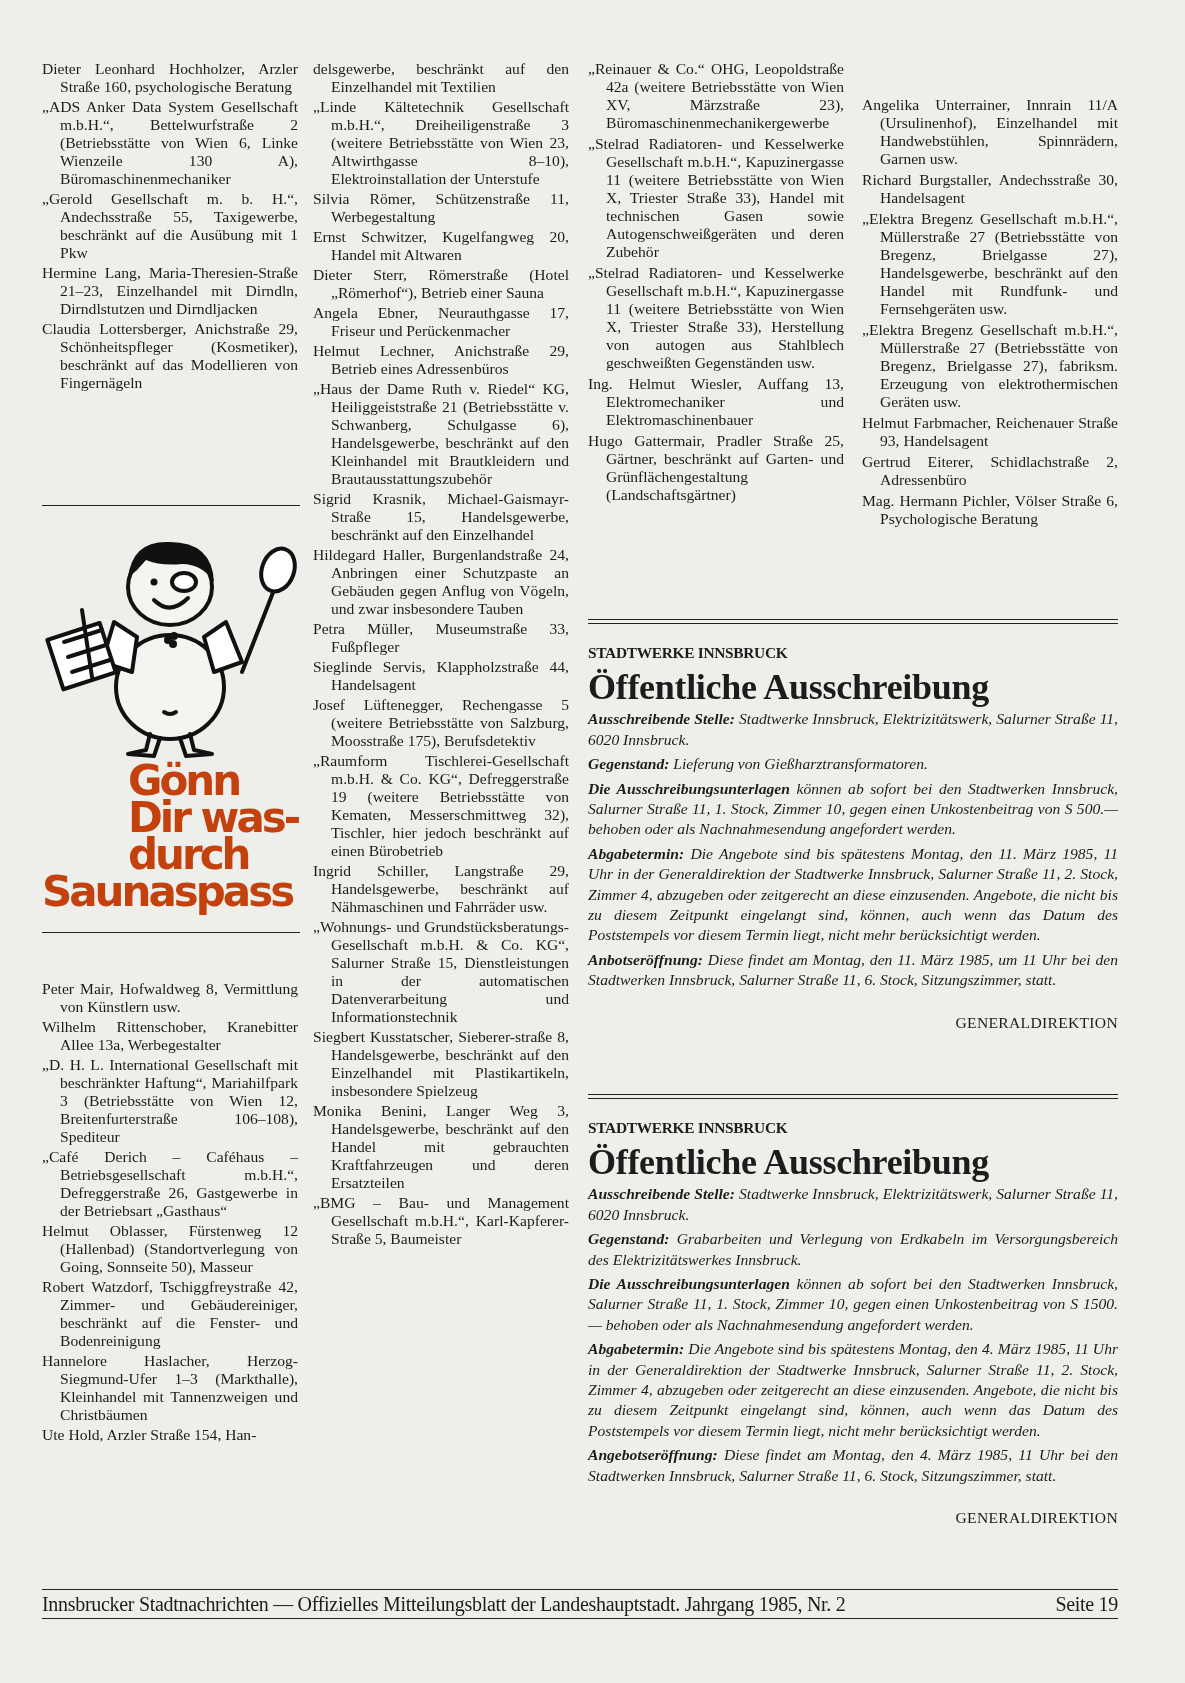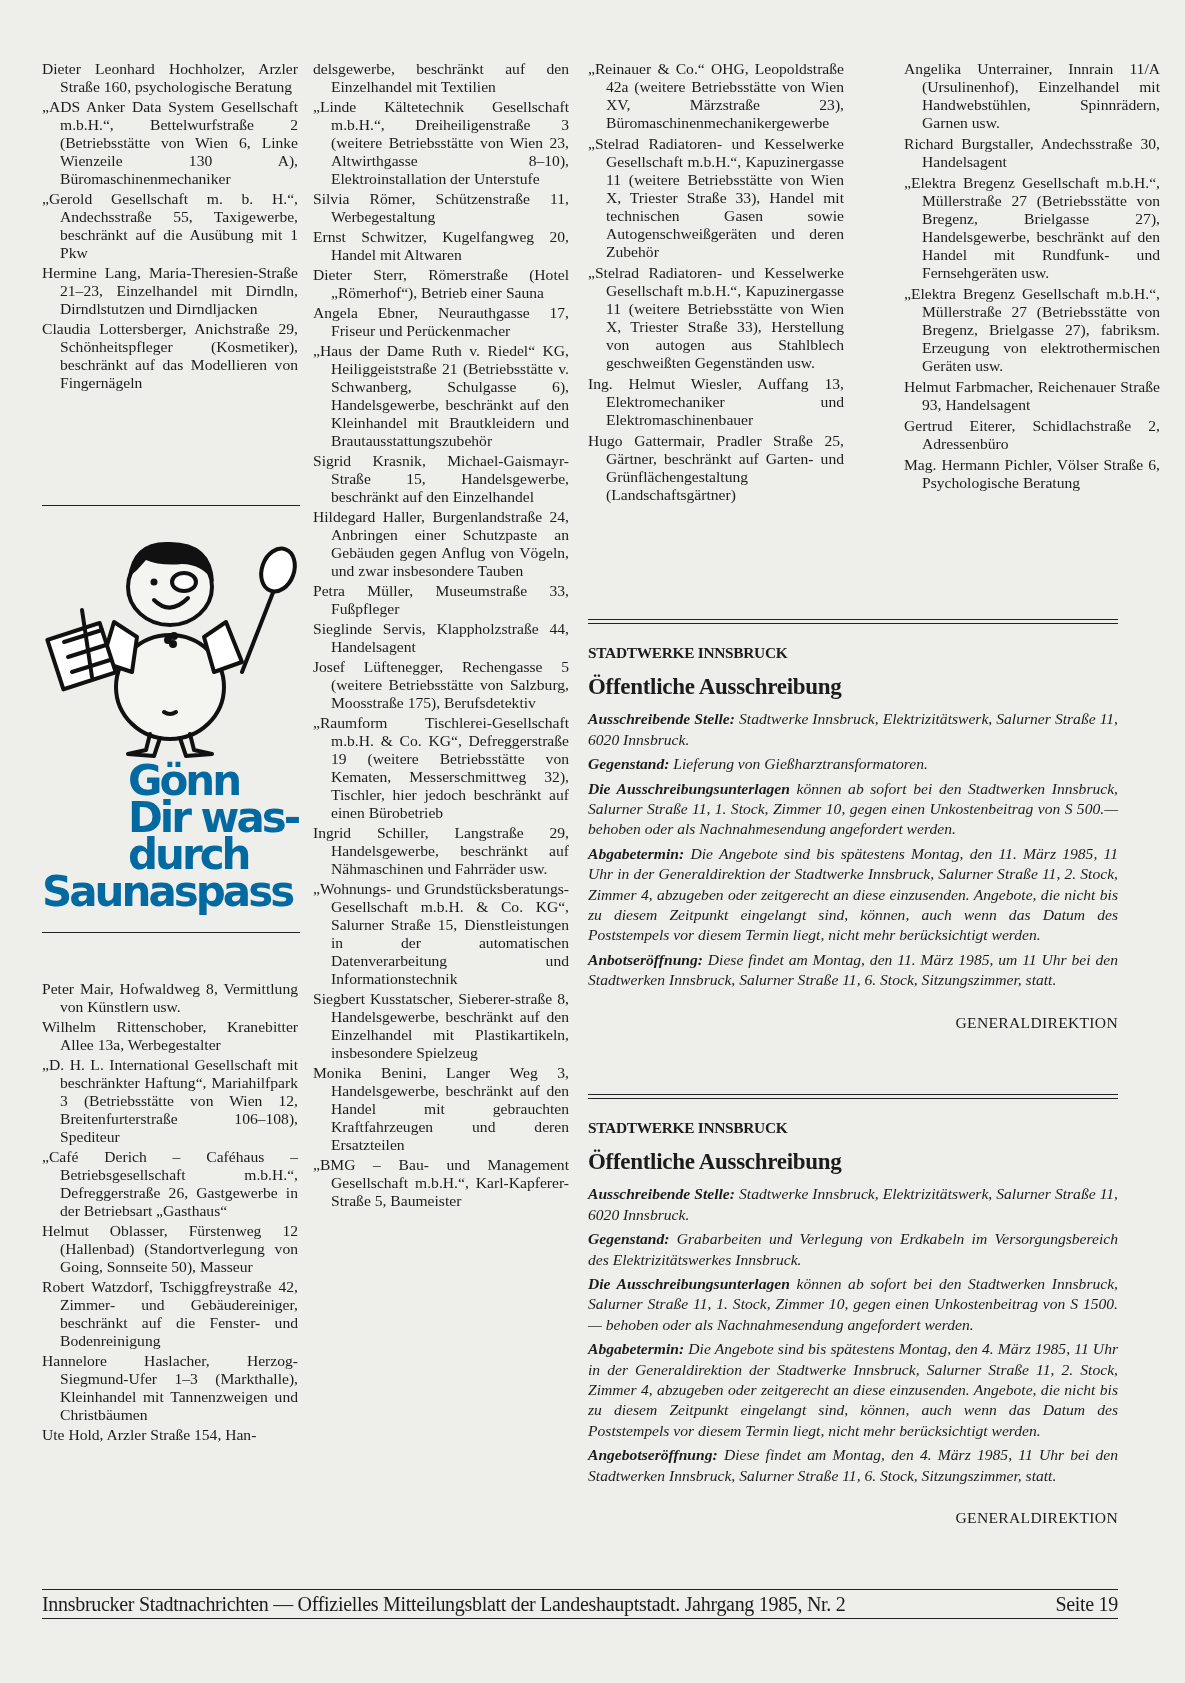--- a/index.html
+++ b/index.html
@@ -6,39 +6,39 @@
   body {
     width: 1185px; height: 1683px; position: relative; overflow: hidden;
     background: #eeeeea;
     font-family: "Liberation Serif", "DejaVu Serif", serif;
     color: #1c1c1c;
   }
   .col { position: absolute; top: 60px; font-size: 15.6px; line-height: 18px; }
   .col1 { left: 42px; width: 256px; }
   .col2 { left: 313px; width: 256px; }
   .col3 { left: 588px; width: 256px; }
-  .col4 { left: 904px; width: 256px; }
+  .col4 { left: 862px; width: 256px; margin-top: 36px; }
   .entry { padding-left: 18px; text-indent: -18px; text-align: justify; margin: 0 0 2px 0; }
   .col4 .entry, .col3 .entry { margin-bottom: 3px; }
   .rule { position: absolute; border-top: 1.6px solid #222; }
   .drule { position: absolute; height: 3px; border-top: 1.5px solid #222; border-bottom: 1.5px solid #222; }
   .ad { position: absolute; left: 42px; top: 512px; width: 258px; height: 415px; }
   .ad-slogan {
     position: absolute; left: 0; top: 250px; width: 258px;
     font-family: "DejaVu Sans", "Liberation Sans", sans-serif; font-weight: 900;
-    font-size: 42px; line-height: 37px; letter-spacing: -3px; color: #0369a1;
+    font-size: 42px; line-height: 37px; letter-spacing: -3px; color: #c2410c;
   }
   .ad-slogan div { white-space: nowrap; }
   .ad-slogan .l1 { padding-left: 86px; }
   .ad-slogan .l2 { padding-left: 86px; }
   .ad-slogan .l3 { padding-left: 86px; }
   .ad-slogan .l4 { padding-left: 0px; }
   .notice { position: absolute; left: 588px; width: 530px; font-size: 15.6px; line-height: 20.4px; }
   .notice .org { font-weight: bold; font-size: 15.4px; letter-spacing: -0.3px; margin-bottom: 8px; }
-  .notice .title { font-weight: bold; font-size: 23px; line-height: 32px; letter-spacing: -0.3px; margin-bottom: 6px; }
+  .notice .title { font-weight: bold; font-size: 36px; line-height: 32px; letter-spacing: -0.3px; margin-bottom: 6px; }
   .notice p { margin: 0 0 4px 0; text-align: justify; font-style: italic; }
   .notice b { font-weight: bold; }
   .notice .sign { text-align: right; margin-top: 22px; letter-spacing: 0.3px; }
   .footer {
     position: absolute; left: 42px; top: 1593px; width: 1076px;
     font-size: 20px; line-height: 22px; display: flex; justify-content: space-between;
     letter-spacing: -0.3px;
   }
 </style>
 </head>
@@ -109,20 +109,21 @@
   <p class="entry">Ute Hold, Arzler Straße 154, Han-</p>
 </div>
 
 <div class="col col2">
   <p class="entry">delsgewerbe, beschränkt auf den Einzelhandel mit Textilien</p>
   <p class="entry">„Linde Kältetechnik Gesellschaft m.b.H.“, Dreiheiligenstraße 3 (weitere Betriebsstätte von Wien 23, Altwirthgasse 8–10), Elektroinstallation der Unterstufe</p>
   <p class="entry">Silvia Römer, Schützenstraße 11, Werbegestaltung</p>
   <p class="entry">Ernst Schwitzer, Kugelfangweg 20, Handel mit Altwaren</p>
   <p class="entry">Dieter Sterr, Römerstraße (Hotel „Römerhof“), Betrieb einer Sauna</p>
   <p class="entry">Angela Ebner, Neurauthgasse 17, Friseur und Perückenmacher</p>
+  <p class="entry">Helmut Lechner, Anichstraße 29, Betrieb eines Adressenbüros</p>
   <p class="entry">„Haus der Dame Ruth v. Riedel“ KG, Heiliggeiststraße 21 (Betriebsstätte v. Schwanberg, Schulgasse 6), Handelsgewerbe, beschränkt auf den Kleinhandel mit Brautkleidern und Brautausstattungszubehör</p>
   <p class="entry">Sigrid Krasnik, Michael-Gaismayr-Straße 15, Handelsgewerbe, beschränkt auf den Einzelhandel</p>
   <p class="entry">Hildegard Haller, Burgenlandstraße 24, Anbringen einer Schutzpaste an Gebäuden gegen Anflug von Vögeln, und zwar insbesondere Tauben</p>
   <p class="entry">Petra Müller, Museumstraße 33, Fußpfleger</p>
   <p class="entry">Sieglinde Servis, Klappholzstraße 44, Handelsagent</p>
   <p class="entry">Josef Lüftenegger, Rechengasse 5 (weitere Betriebsstätte von Salzburg, Moosstraße 175), Berufsdetektiv</p>
   <p class="entry">„Raumform Tischlerei-Gesellschaft m.b.H. &amp; Co. KG“, Defreggerstraße 19 (weitere Betriebsstätte von Kematen, Messerschmittweg 32), Tischler, hier jedoch beschränkt auf einen Bürobetrieb</p>
   <p class="entry">Ingrid Schiller, Langstraße 29, Handelsgewerbe, beschränkt auf Nähmaschinen und Fahrräder usw.</p>
   <p class="entry">„Wohnungs- und Grundstücksberatungs-Gesellschaft m.b.H. &amp; Co. KG“, Salurner Straße 15, Dienstleistungen in der automatischen Datenverarbeitung und Informationstechnik</p>
   <p class="entry">Siegbert Kusstatscher, Sieberer-straße 8, Handelsgewerbe, beschränkt auf den Einzelhandel mit Plastikartikeln, insbesondere Spielzeug</p>

